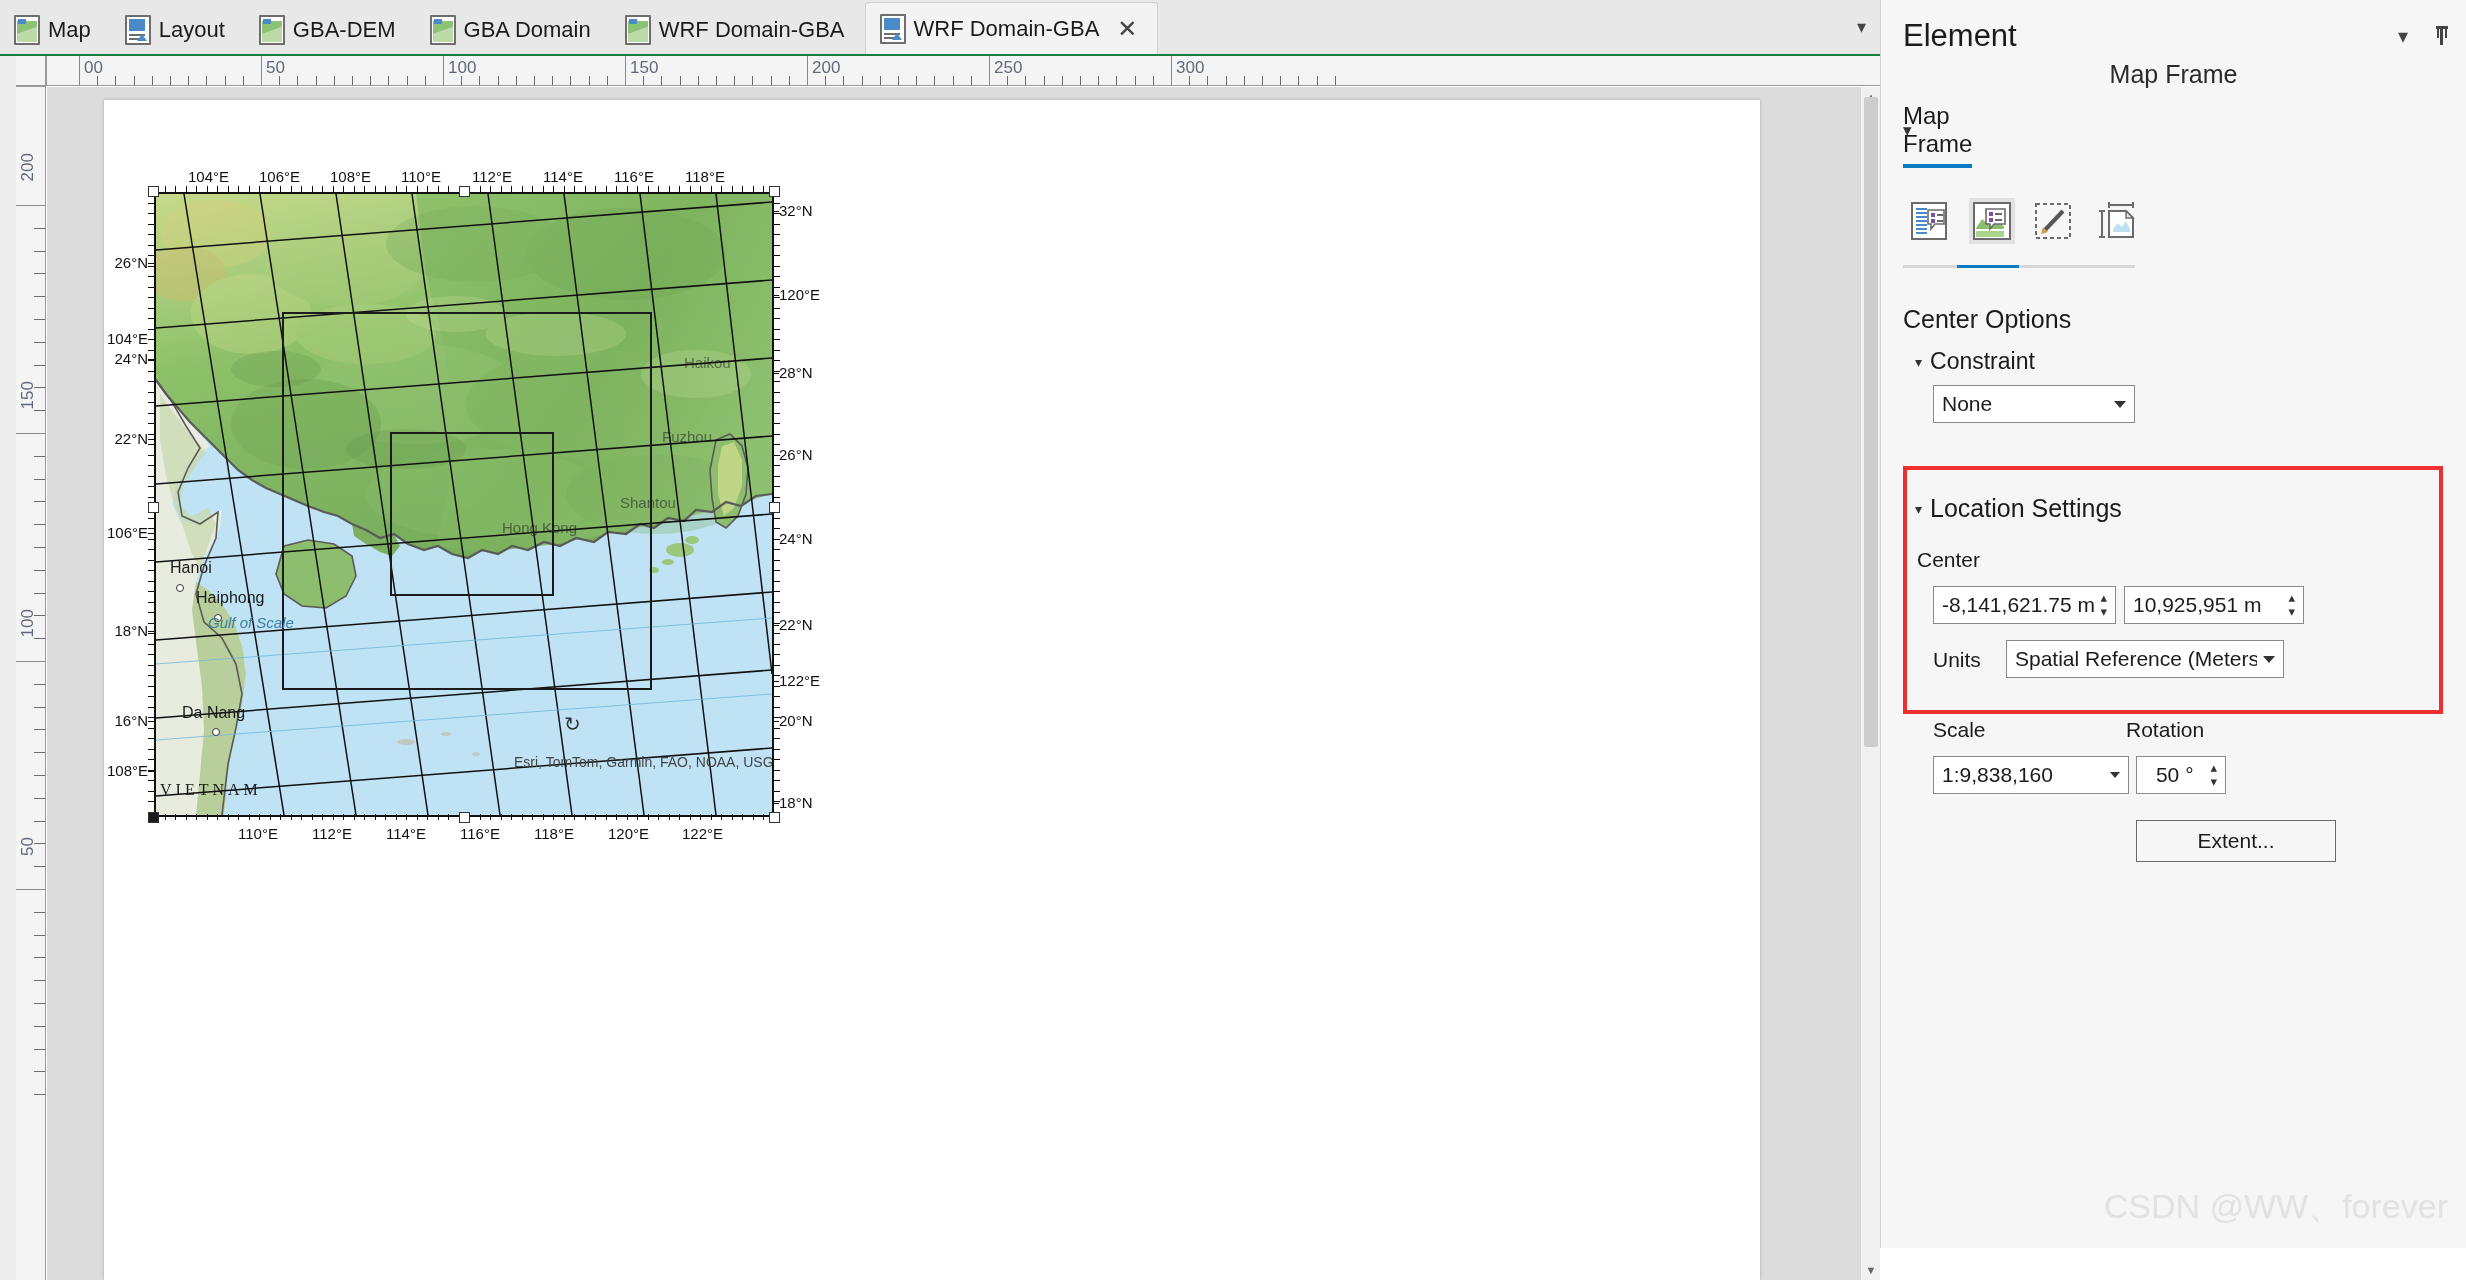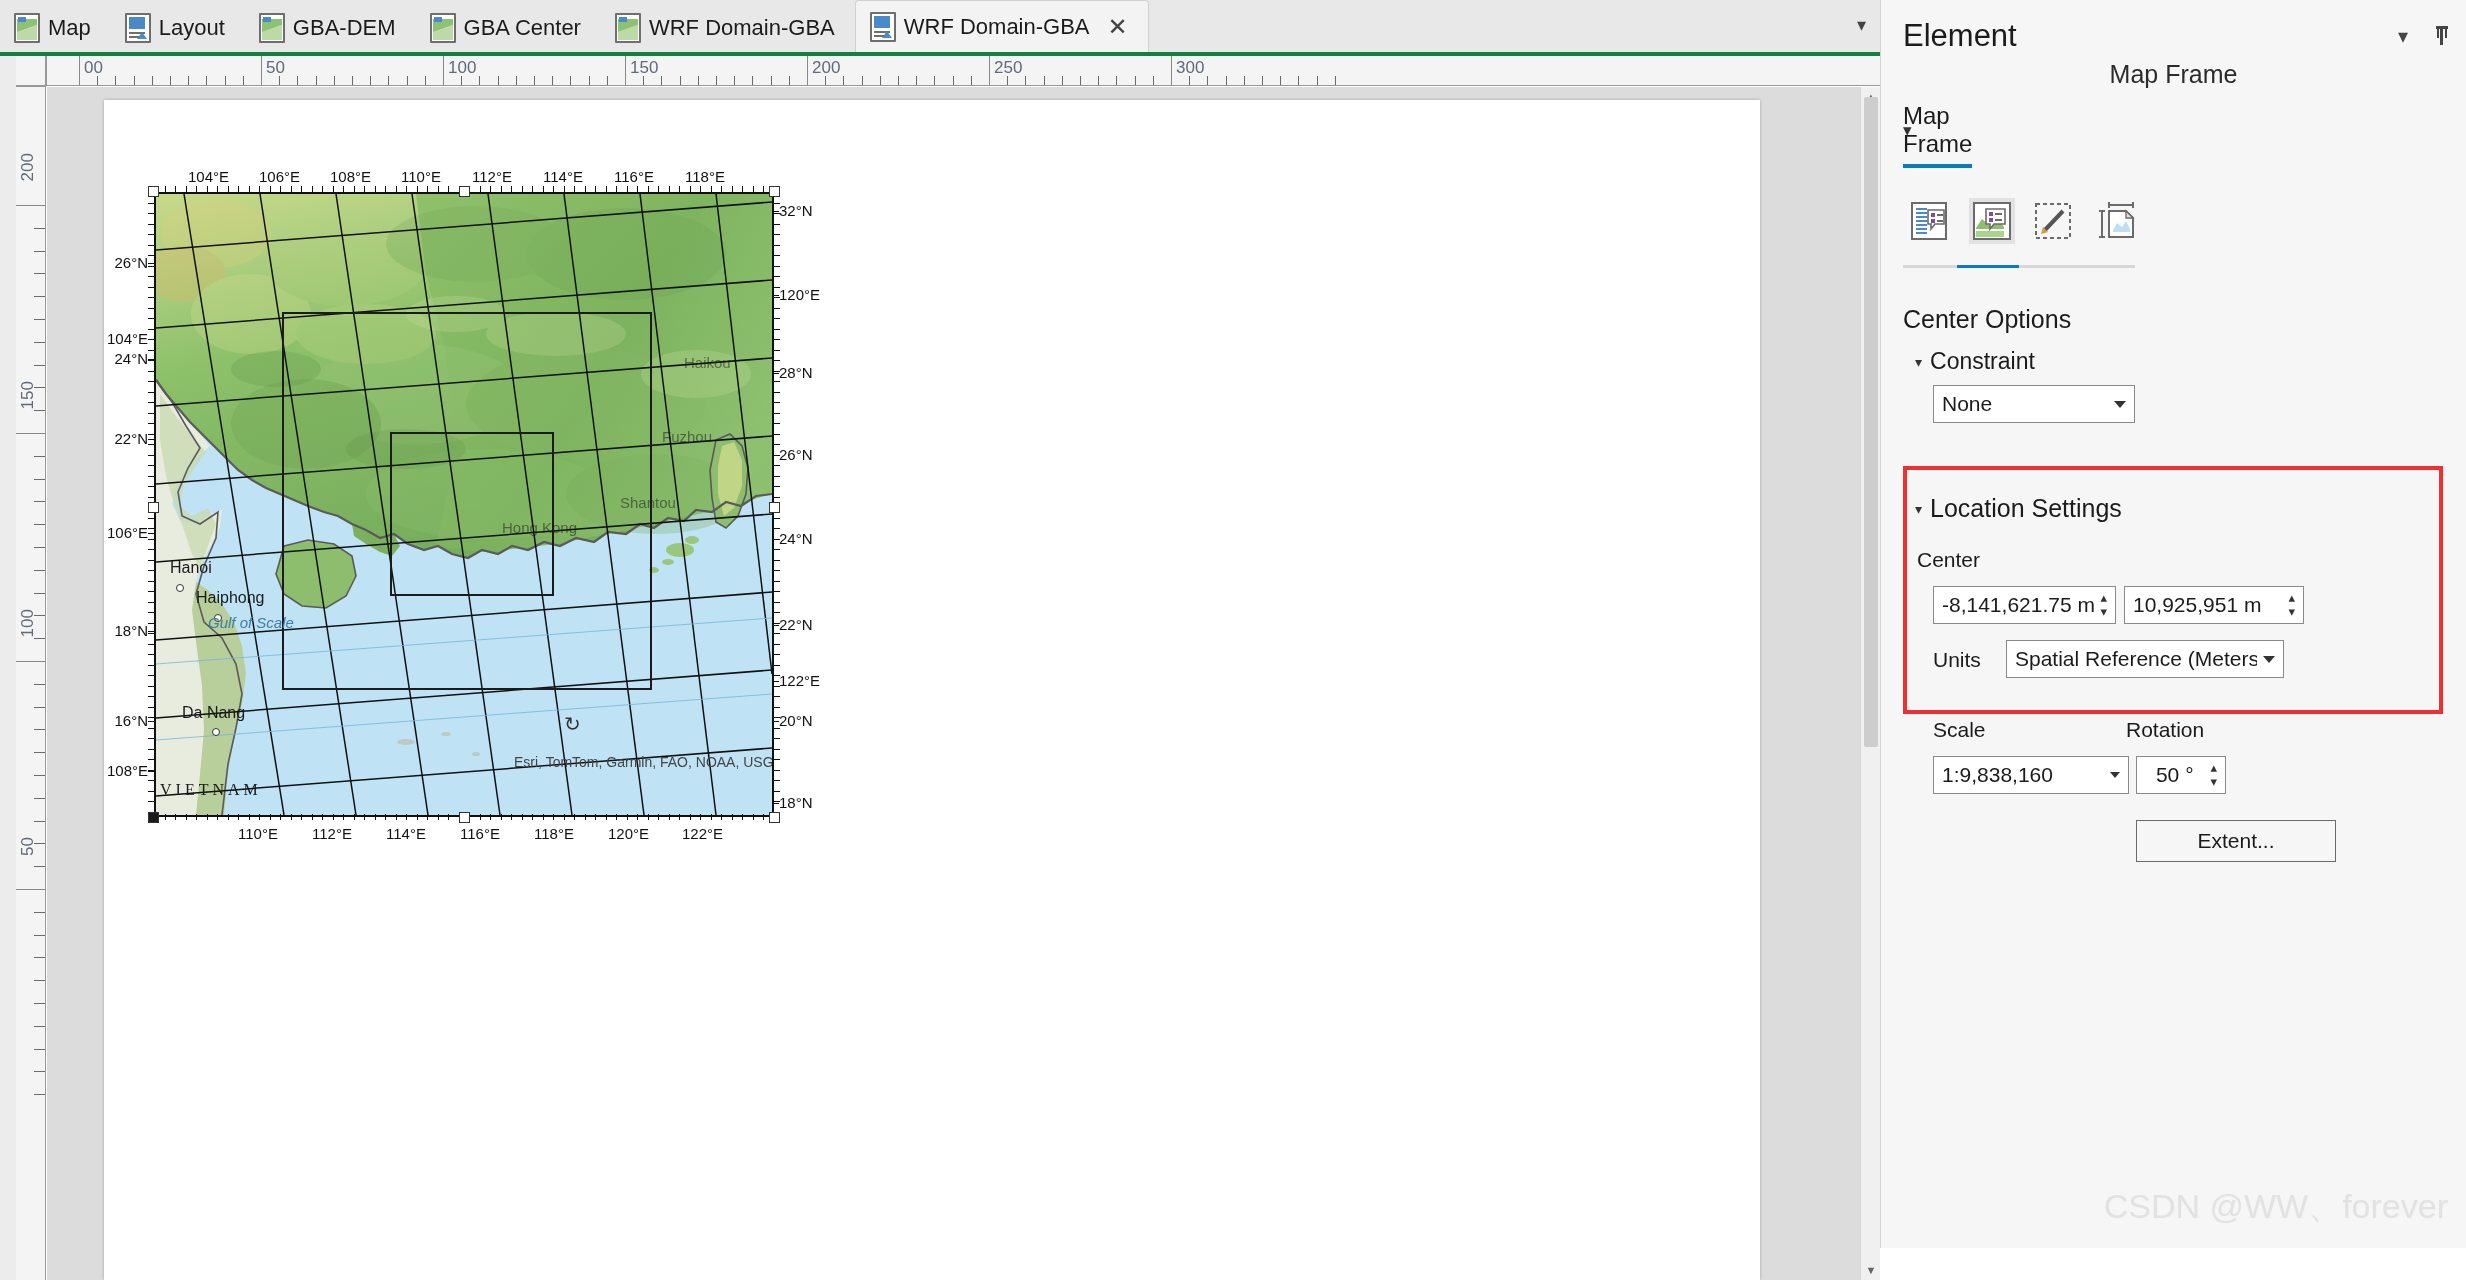--- a/index.html
+++ b/index.html
@@ -9,21 +9,21 @@
     overflow: hidden;
     font-family: "Liberation Sans", sans-serif;
     background: #ffffff;
   }
   #app { position: relative; width: 2466px; height: 1280px; }
 
   
   .tabbar {
     position: absolute; left: 0; top: 0; width: 1880px; height: 56px;
     background: #e8e8e8;
-    border-bottom: 4px solid #15803d;
+    border-bottom: 2px solid #15803d;
     display: flex; align-items: flex-end;
   }
   .tab {
     height: 48px; display: flex; align-items: center; gap: 8px;
     padding: 0 20px 0 14px; font-size: 22px; color: #1b1b1b;
     cursor: default; white-space: nowrap; position: relative;
   }
   .tab.active {
     background: #f3f3f3;
     border-top: 1px solid #d0d0d0;
@@ -303,21 +303,21 @@
         <div class="tab">
           <span class="tabicon map">
             <span class="sheet"></span>
           </span>
           <span>GBA-DEM</span>
         </div>
         <div class="tab">
           <span class="tabicon map">
             <span class="sheet"></span>
           </span>
-          <span>GBA Center</span>
+          <span>GBA Domain</span>
         </div>
         <div class="tab">
           <span class="tabicon map">
             <span class="sheet"></span>
           </span>
           <span>WRF Domain-GBA</span>
         </div>
         <div class="tab active">
           <span class="tabicon layout">
             <span class="sheet">

